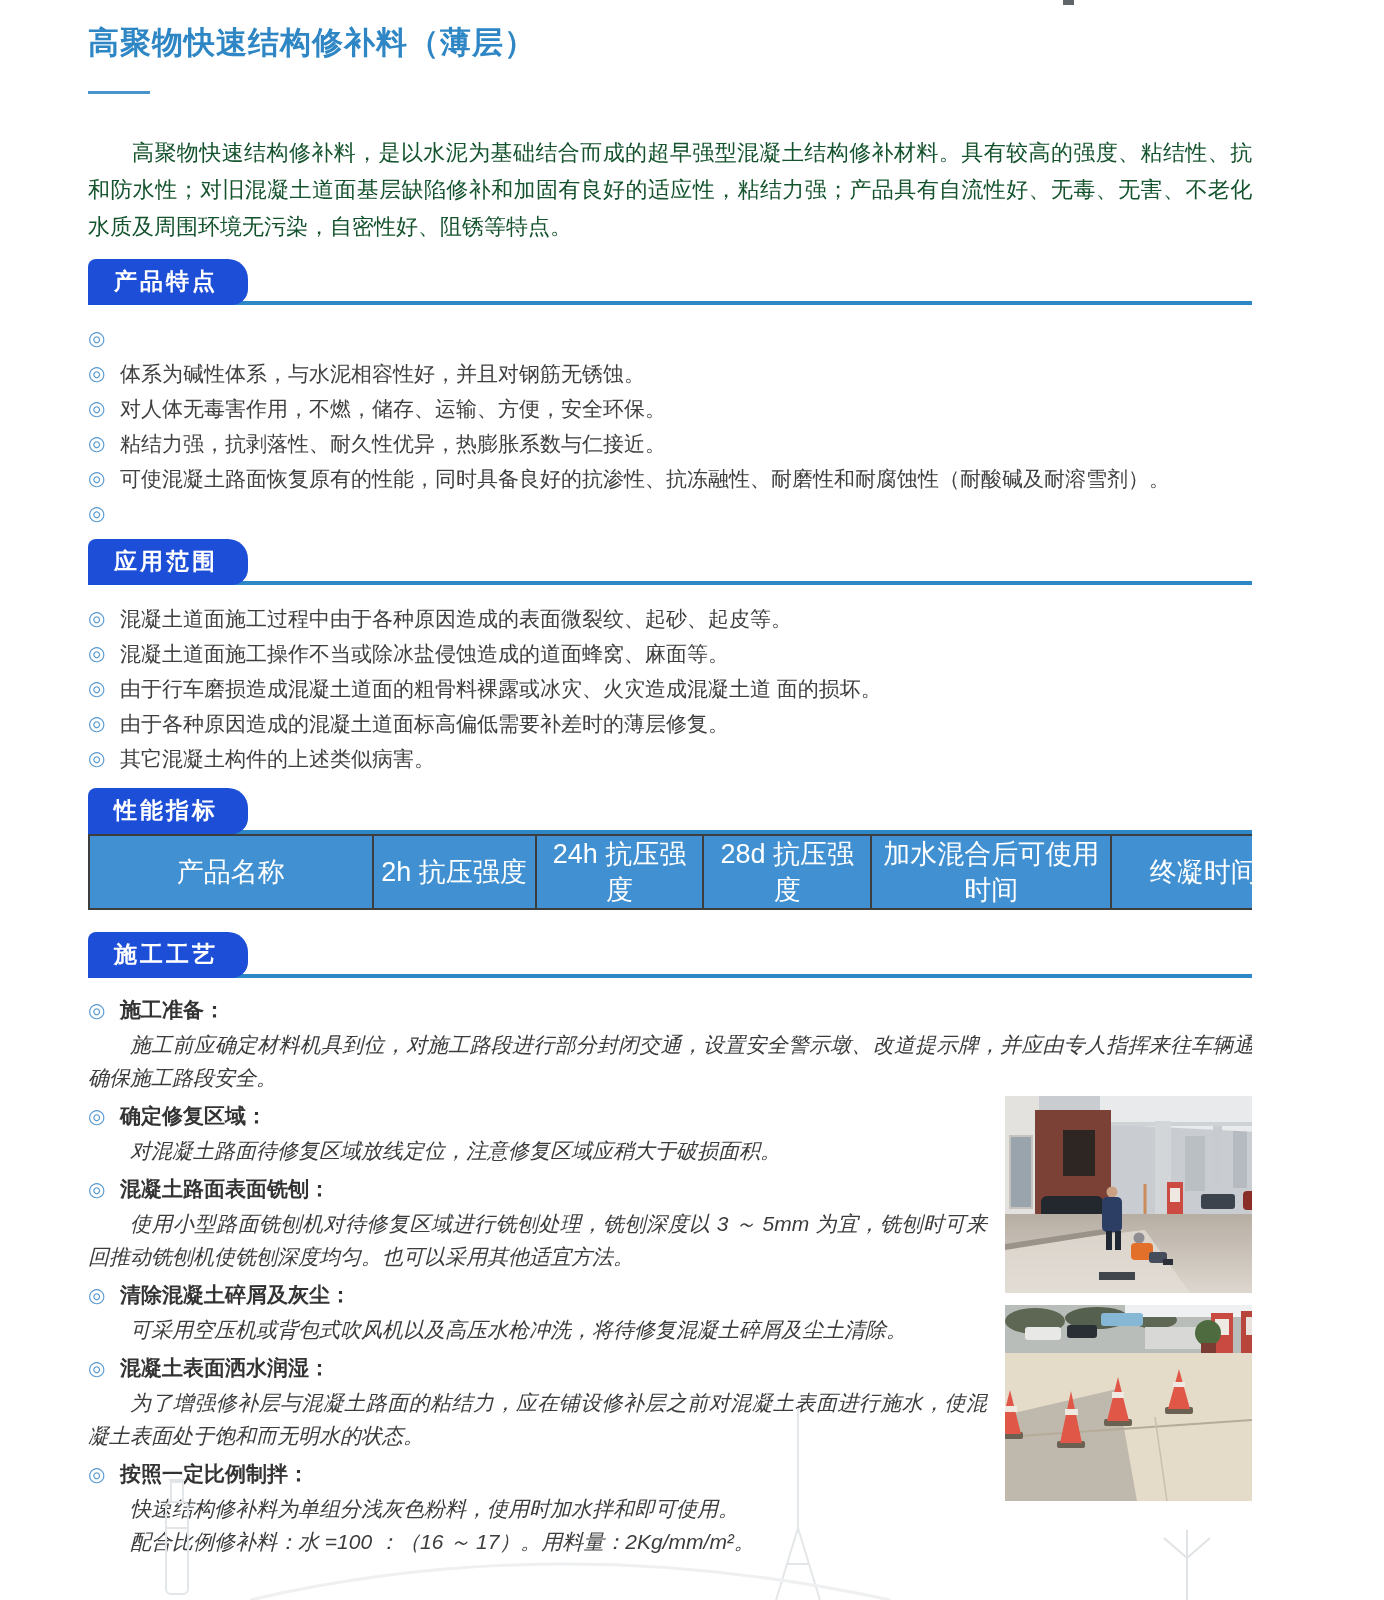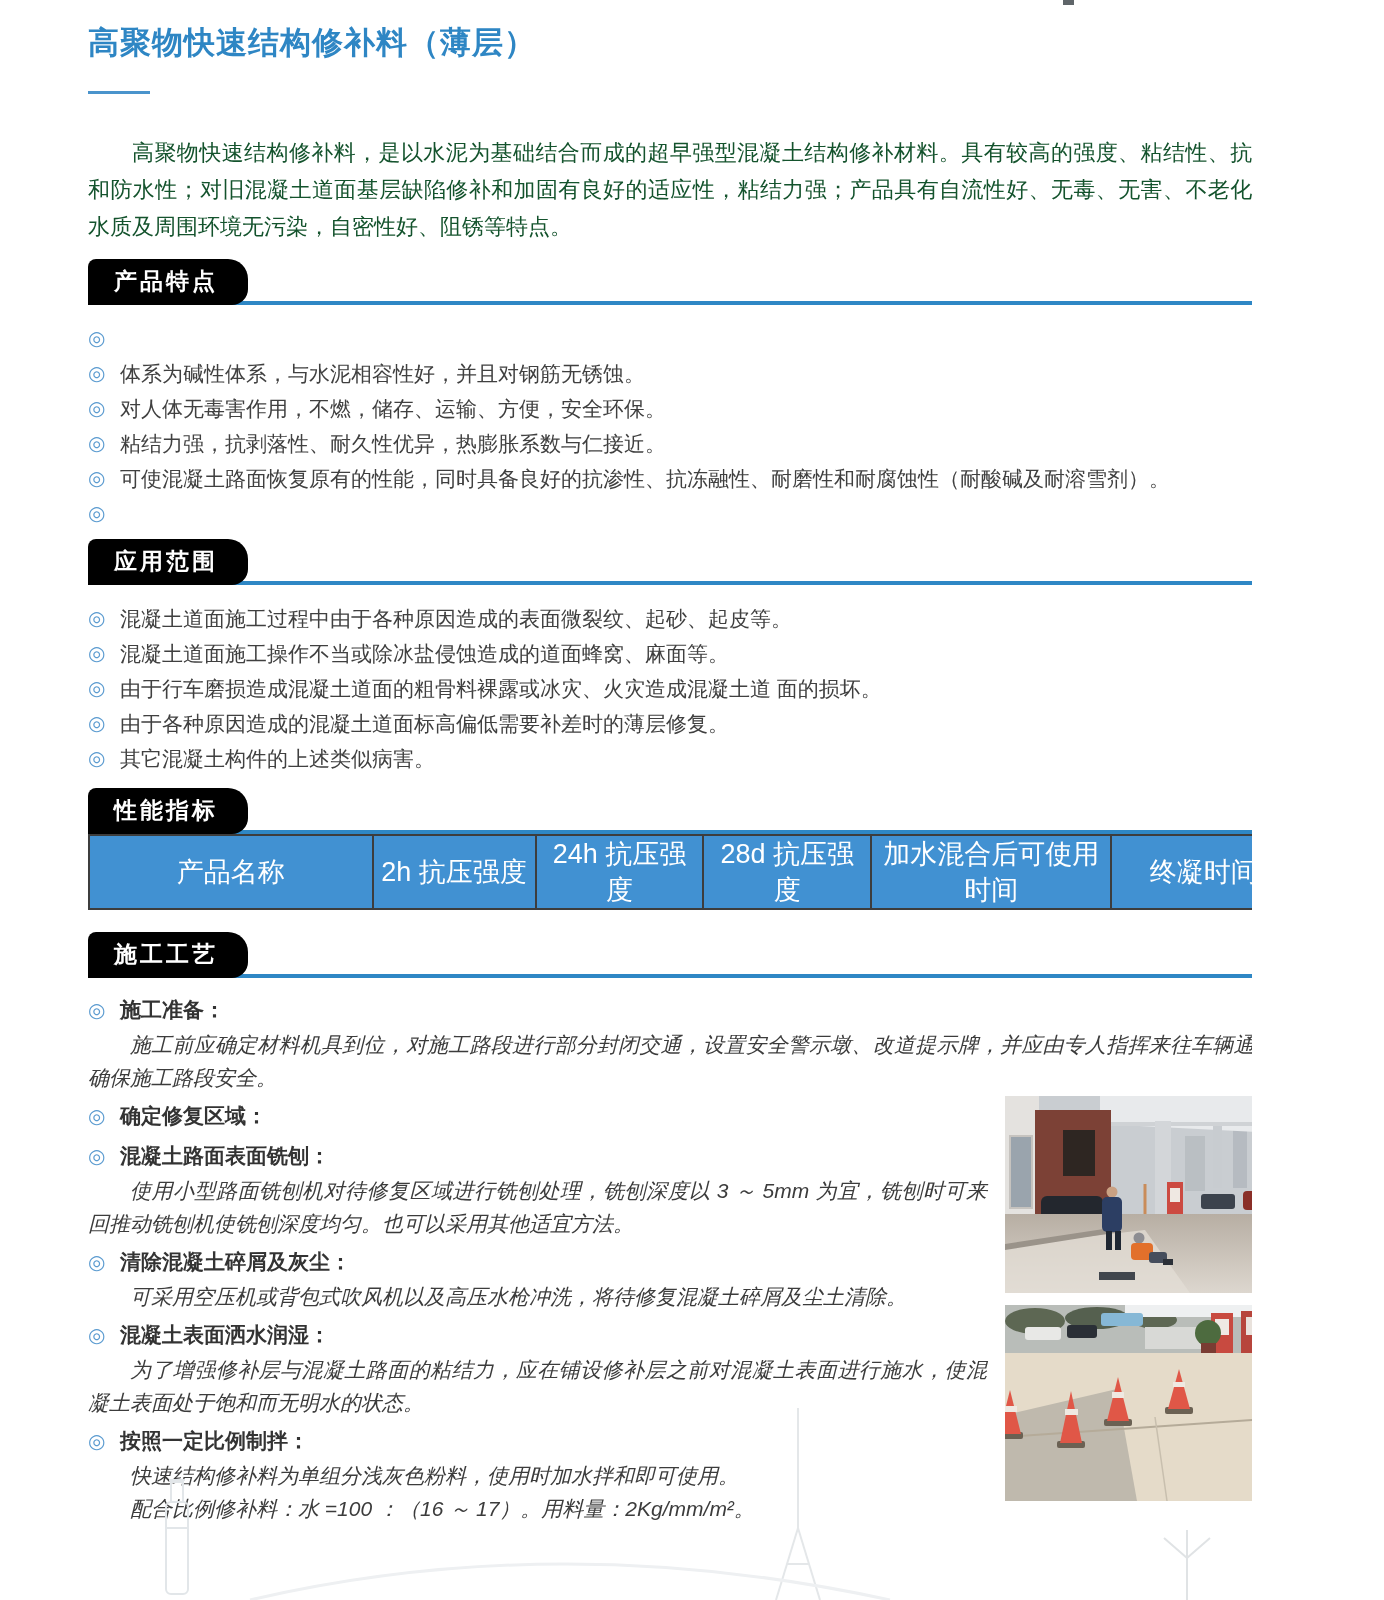--- a/index.html
+++ b/index.html
@@ -13,21 +13,21 @@
   .title-dash{width:62px;height:3px;background:#4a94cc;margin-top:27px;}
 
   .intro{margin:40px 0 0;font-size:22px;line-height:37px;text-indent:2em;text-align:justify;color:#14532d;}
 
   section{display:block;}
   .sec-features{margin-top:14px;}
   .sec-applications{margin-top:8px;}
   .sec-performance{margin-top:12px;}
   .sec-process{margin-top:22px;}
 
-  .badge{display:inline-block;background:#000000;color:#fff;font-size:23px;font-weight:bold;
+  .badge{display:inline-block;background:#1d4ed8;color:#fff;font-size:23px;font-weight:bold;
          padding:7px 30px 8px 26px;border-radius:8px 20px 16px 0;letter-spacing:3px;}
   .rule{height:4px;background:#2e87c5;margin-top:-4px;}
 
   ul.bullets{margin:16px 0 0;padding:0;list-style:none;font-size:21px;color:#404040;}
   ul.bullets li{display:flex;line-height:35px;}
   .b{color:#5b9bd0;width:32px;flex:0 0 32px;font-size:20px;}
 
   .tbl-caption{text-align:center;font-size:21px;color:#4a4a4a;margin:20px 0 12px;}
   table.perf{width:100%;border-collapse:collapse;table-layout:fixed;font-size:27px;}
   table.perf th{background:#4191d2;color:#ffffff;font-weight:normal;height:37px;border:2px solid #3d3d3d;padding:0 4px;}
@@ -248,20 +248,21 @@
                   <rect x="281" y="124" width="16" height="7" fill="#efe9e2"></rect>
                 </g>
             </g>
           </svg>
         </div>
 
         <div class="step-head">
             <span class="b">◎</span>
             <span>确定修复区域：</span>
           </div>
+        <p class="step-body">对混凝土路面待修复区域放线定位，注意修复区域应稍大于破损面积。</p>
 
         <div class="step-head">
             <span class="b">◎</span>
             <span>混凝土路面表面铣刨：</span>
           </div>
         <p class="step-body">使用小型路面铣刨机对待修复区域进行铣刨处理，铣刨深度以 3 ～ 5mm 为宜，铣刨时可来回推动铣刨机使铣刨深度均匀。也可以采用其他适宜方法。</p>
 
         <div class="step-head">
             <span class="b">◎</span>
             <span>清除混凝土碎屑及灰尘：</span>

